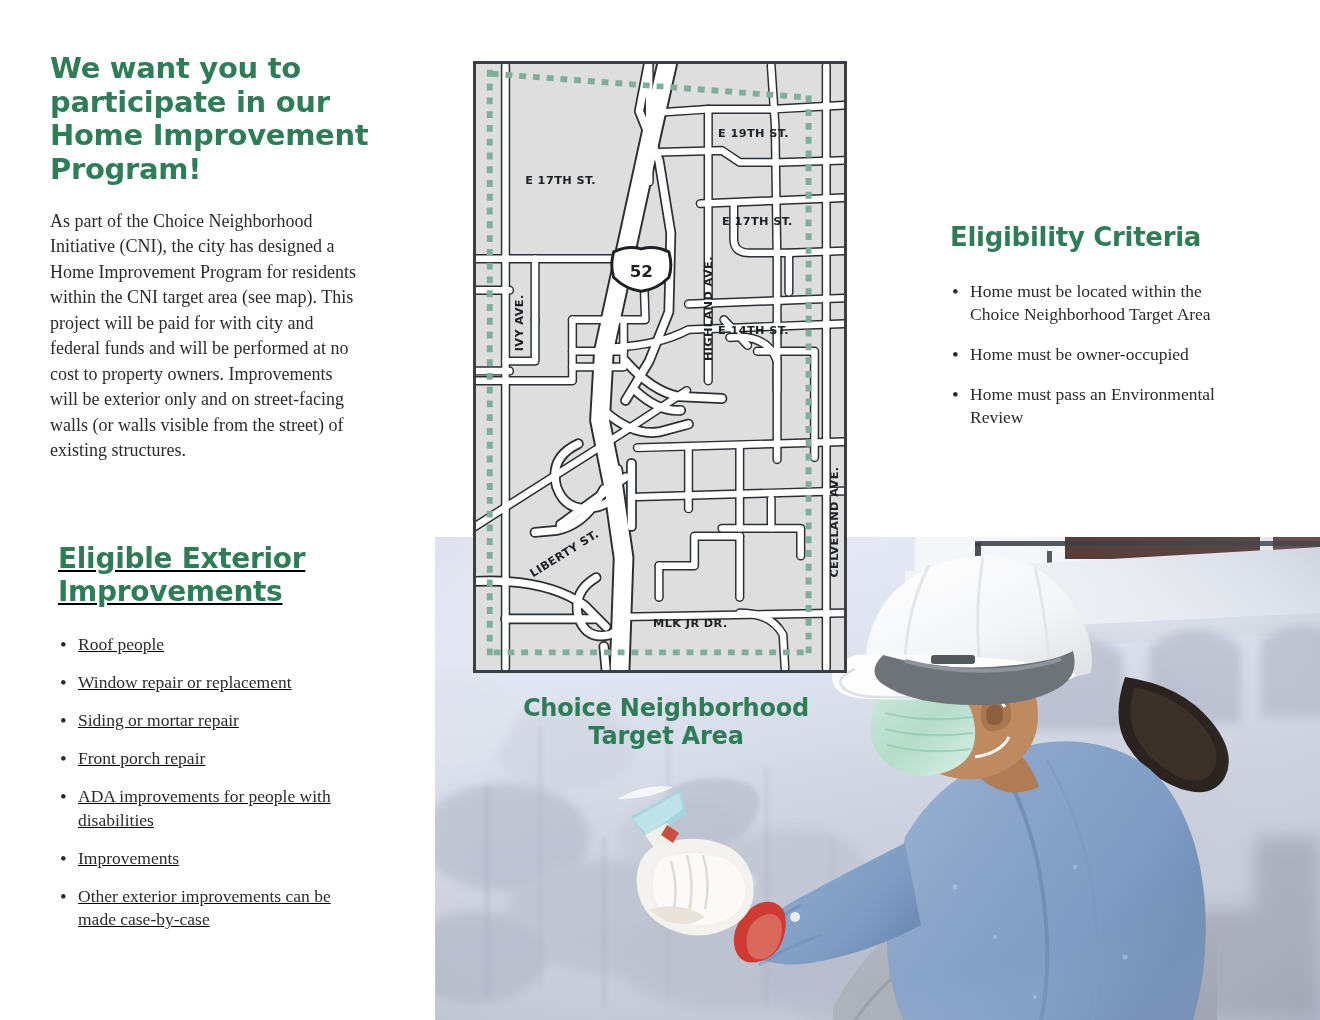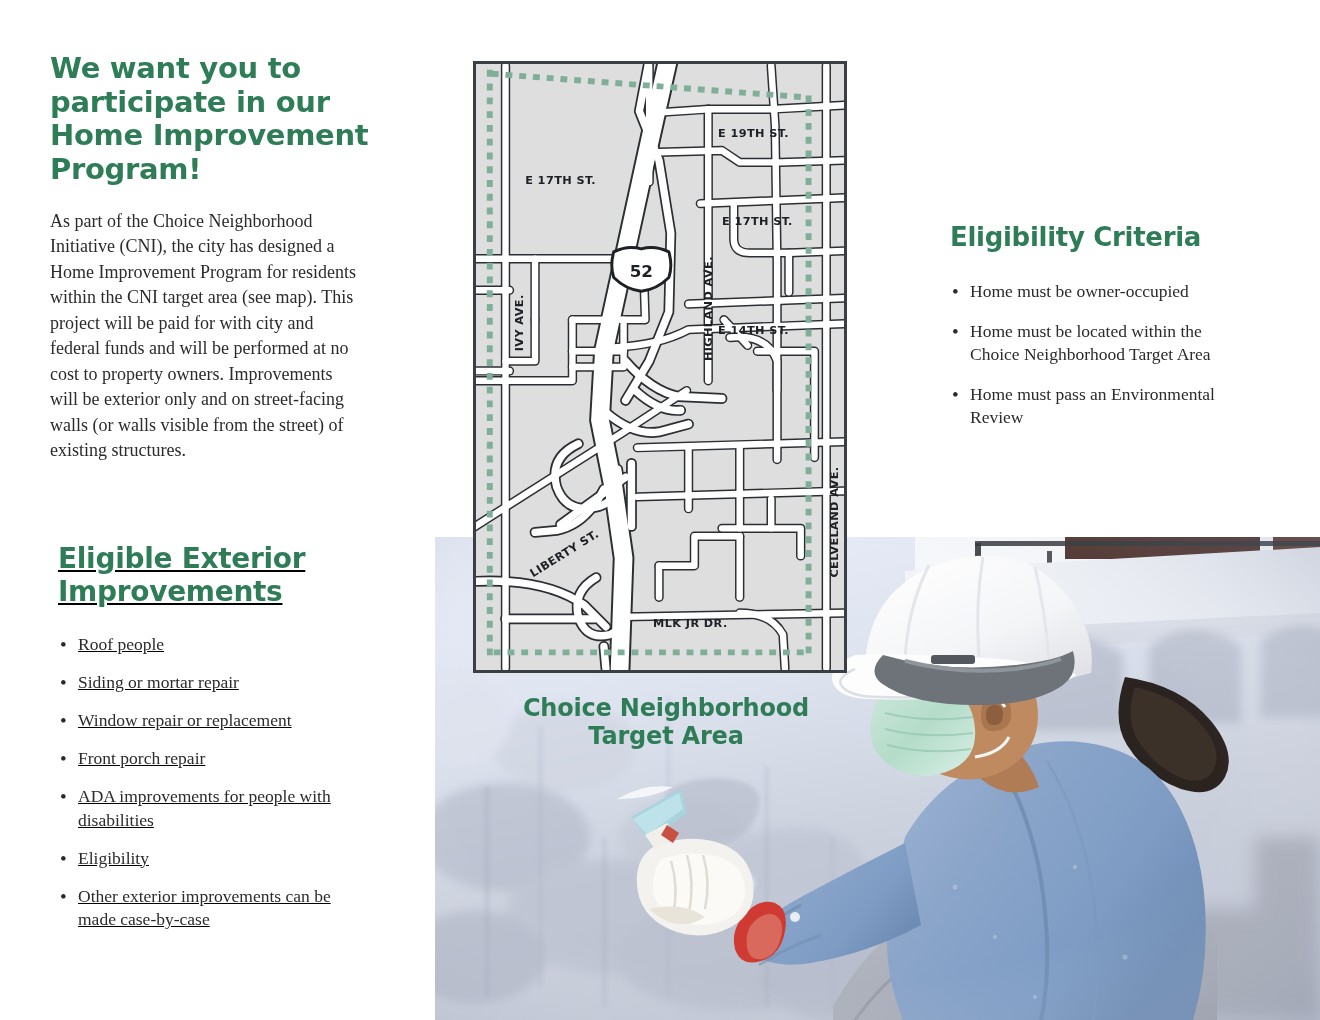--- a/index.html
+++ b/index.html
@@ -136,35 +136,35 @@
     <h1 class="h-green headline">We want you to participate in our Home Improvement Program!</h1>
 
     <p class="body-copy">As part of the Choice Neighborhood Initiative (CNI), the city has designed a Home Improvement Program for residents within the CNI target area (see map). This project will be paid for with city and federal funds and will be performed at no cost to property owners. Improvements will be exterior only and on street-facing walls (or walls visible from the street) of existing structures.</p>
   </div>
 
   <div class="sec-eligible-improvements">
     <h2 class="h-green section-head">Eligible Exterior Improvements</h2>
 
     <ul class="bullets">
       <li>Roof people</li>
+      <li>Window repair or replacement</li>
       <li>Siding or mortar repair</li>
-      <li>Window repair or replacement</li>
       <li>Front porch repair</li>
       <li>ADA improvements for people with disabilities</li>
-      <li>Eligibility</li>
+      <li>Improvements</li>
       <li>Other exterior improvements can be made case-by-case</li>
     </ul>
   </div>
 
   <div class="sec-eligibility">
     <h2 class="h-green section-head">Eligibility Criteria</h2>
 
     <ul class="bullets">
+      <li>Home must be located within the Choice Neighborhood Target Area</li>
       <li>Home must be owner-occupied</li>
-      <li>Home must be located within the Choice Neighborhood Target Area</li>
       <li>Home must pass an Environmental Review</li>
     </ul>
   </div>
 
   <div class="photo">
     <svg viewBox="0 0 885 483" preserveAspectRatio="xMidYMid slice">
       <defs>
         <linearGradient id="wallG" x1="0" y1="0" x2="0.35" y2="1">
           <stop offset="0" stop-color="#e8edf8"></stop>
           <stop offset="0.35" stop-color="#dfe4f1"></stop>

